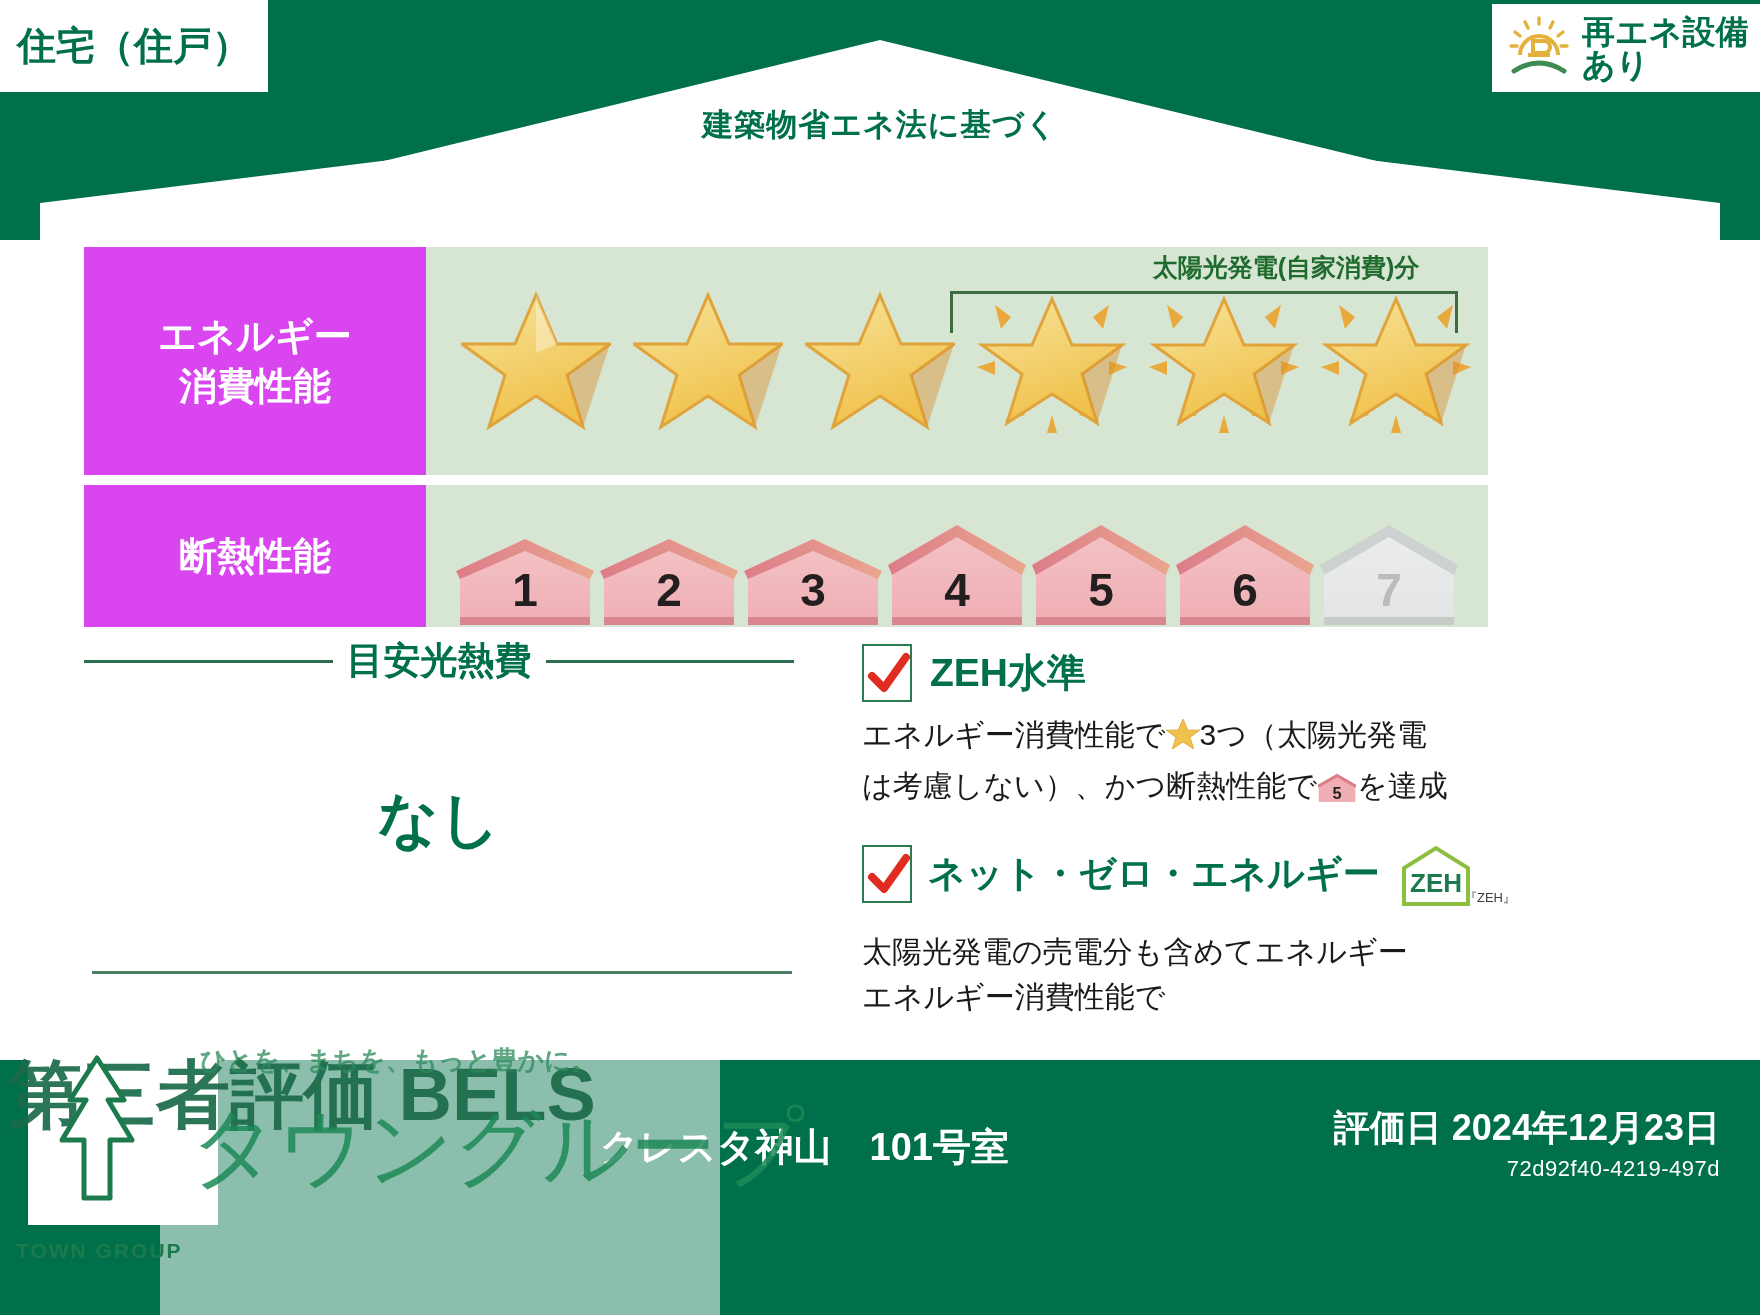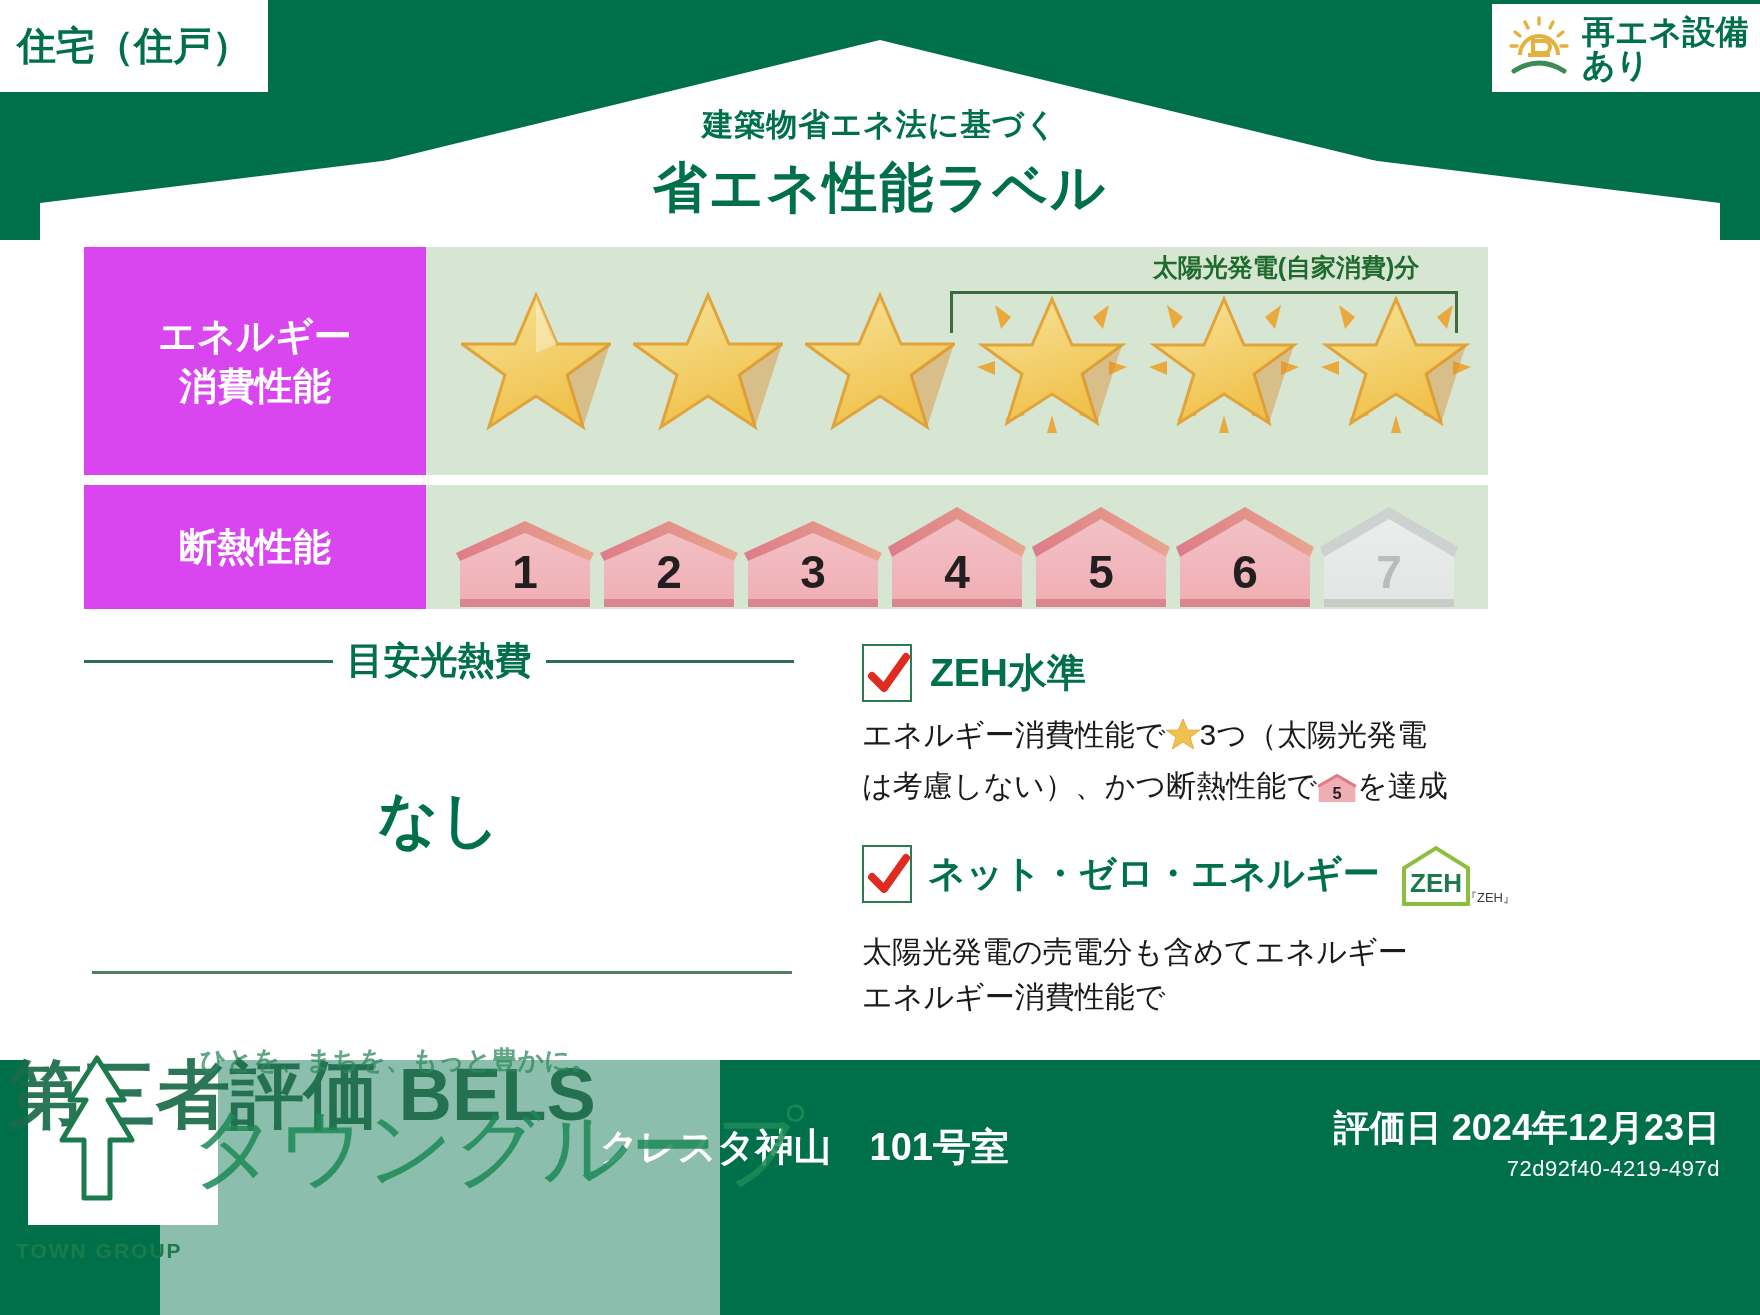--- a/index.html
+++ b/index.html
@@ -66,21 +66,21 @@
   }
 
   
   .perf {
     position: absolute; left: 84px; top: 247px; width: 1404px; z-index: 11;
   }
   .row {
     display: flex; height: 228px; margin-bottom: 10px;
     background: #d7e5d3;
   }
-  .row.row-ins { height: 124px; justify-content: center; }
+  .row.row-ins { height: 142px; justify-content: center; }
   .row .row-label {
     width: 342px; background: #d946ef; color: #ffffff;
     display: flex; flex-direction: column; align-items: center; justify-content: center;
     font-size: 38px; font-weight: bold; line-height: 1.32;
     flex: 0 0 342px;
   }
   .row .row-body { flex: 1; position: relative; }
 
   
   .stars {
@@ -229,21 +229,20 @@
         <path d="M27 26 h11 a6 6 0 0 1 0 12 h-11 z" fill="none" stroke="#e3b13c" stroke-width="4"></path>
         <line x1="27" y1="22" x2="27" y2="42" stroke="#e3b13c" stroke-width="4"></line>
         <path d="M8 56 q25 -16 50 0" fill="none" stroke="#3e8b52" stroke-width="5" stroke-linecap="round"></path>
       </svg>
     </span>
     <span class="label">再エネ設備あり</span>
   </div>
 
   <div class="head-wrap">
     <div class="head-sub">建築物省エネ法に基づく</div>
-    <div class="head-main">省エネ性能ラベル</div>
   </div>
 
   <div class="perf">
 
     <div class="row">
       <div class="row-label">
         <div>エネルギー</div>
         <div>消費性能</div>
       </div>
       <div class="row-body">

